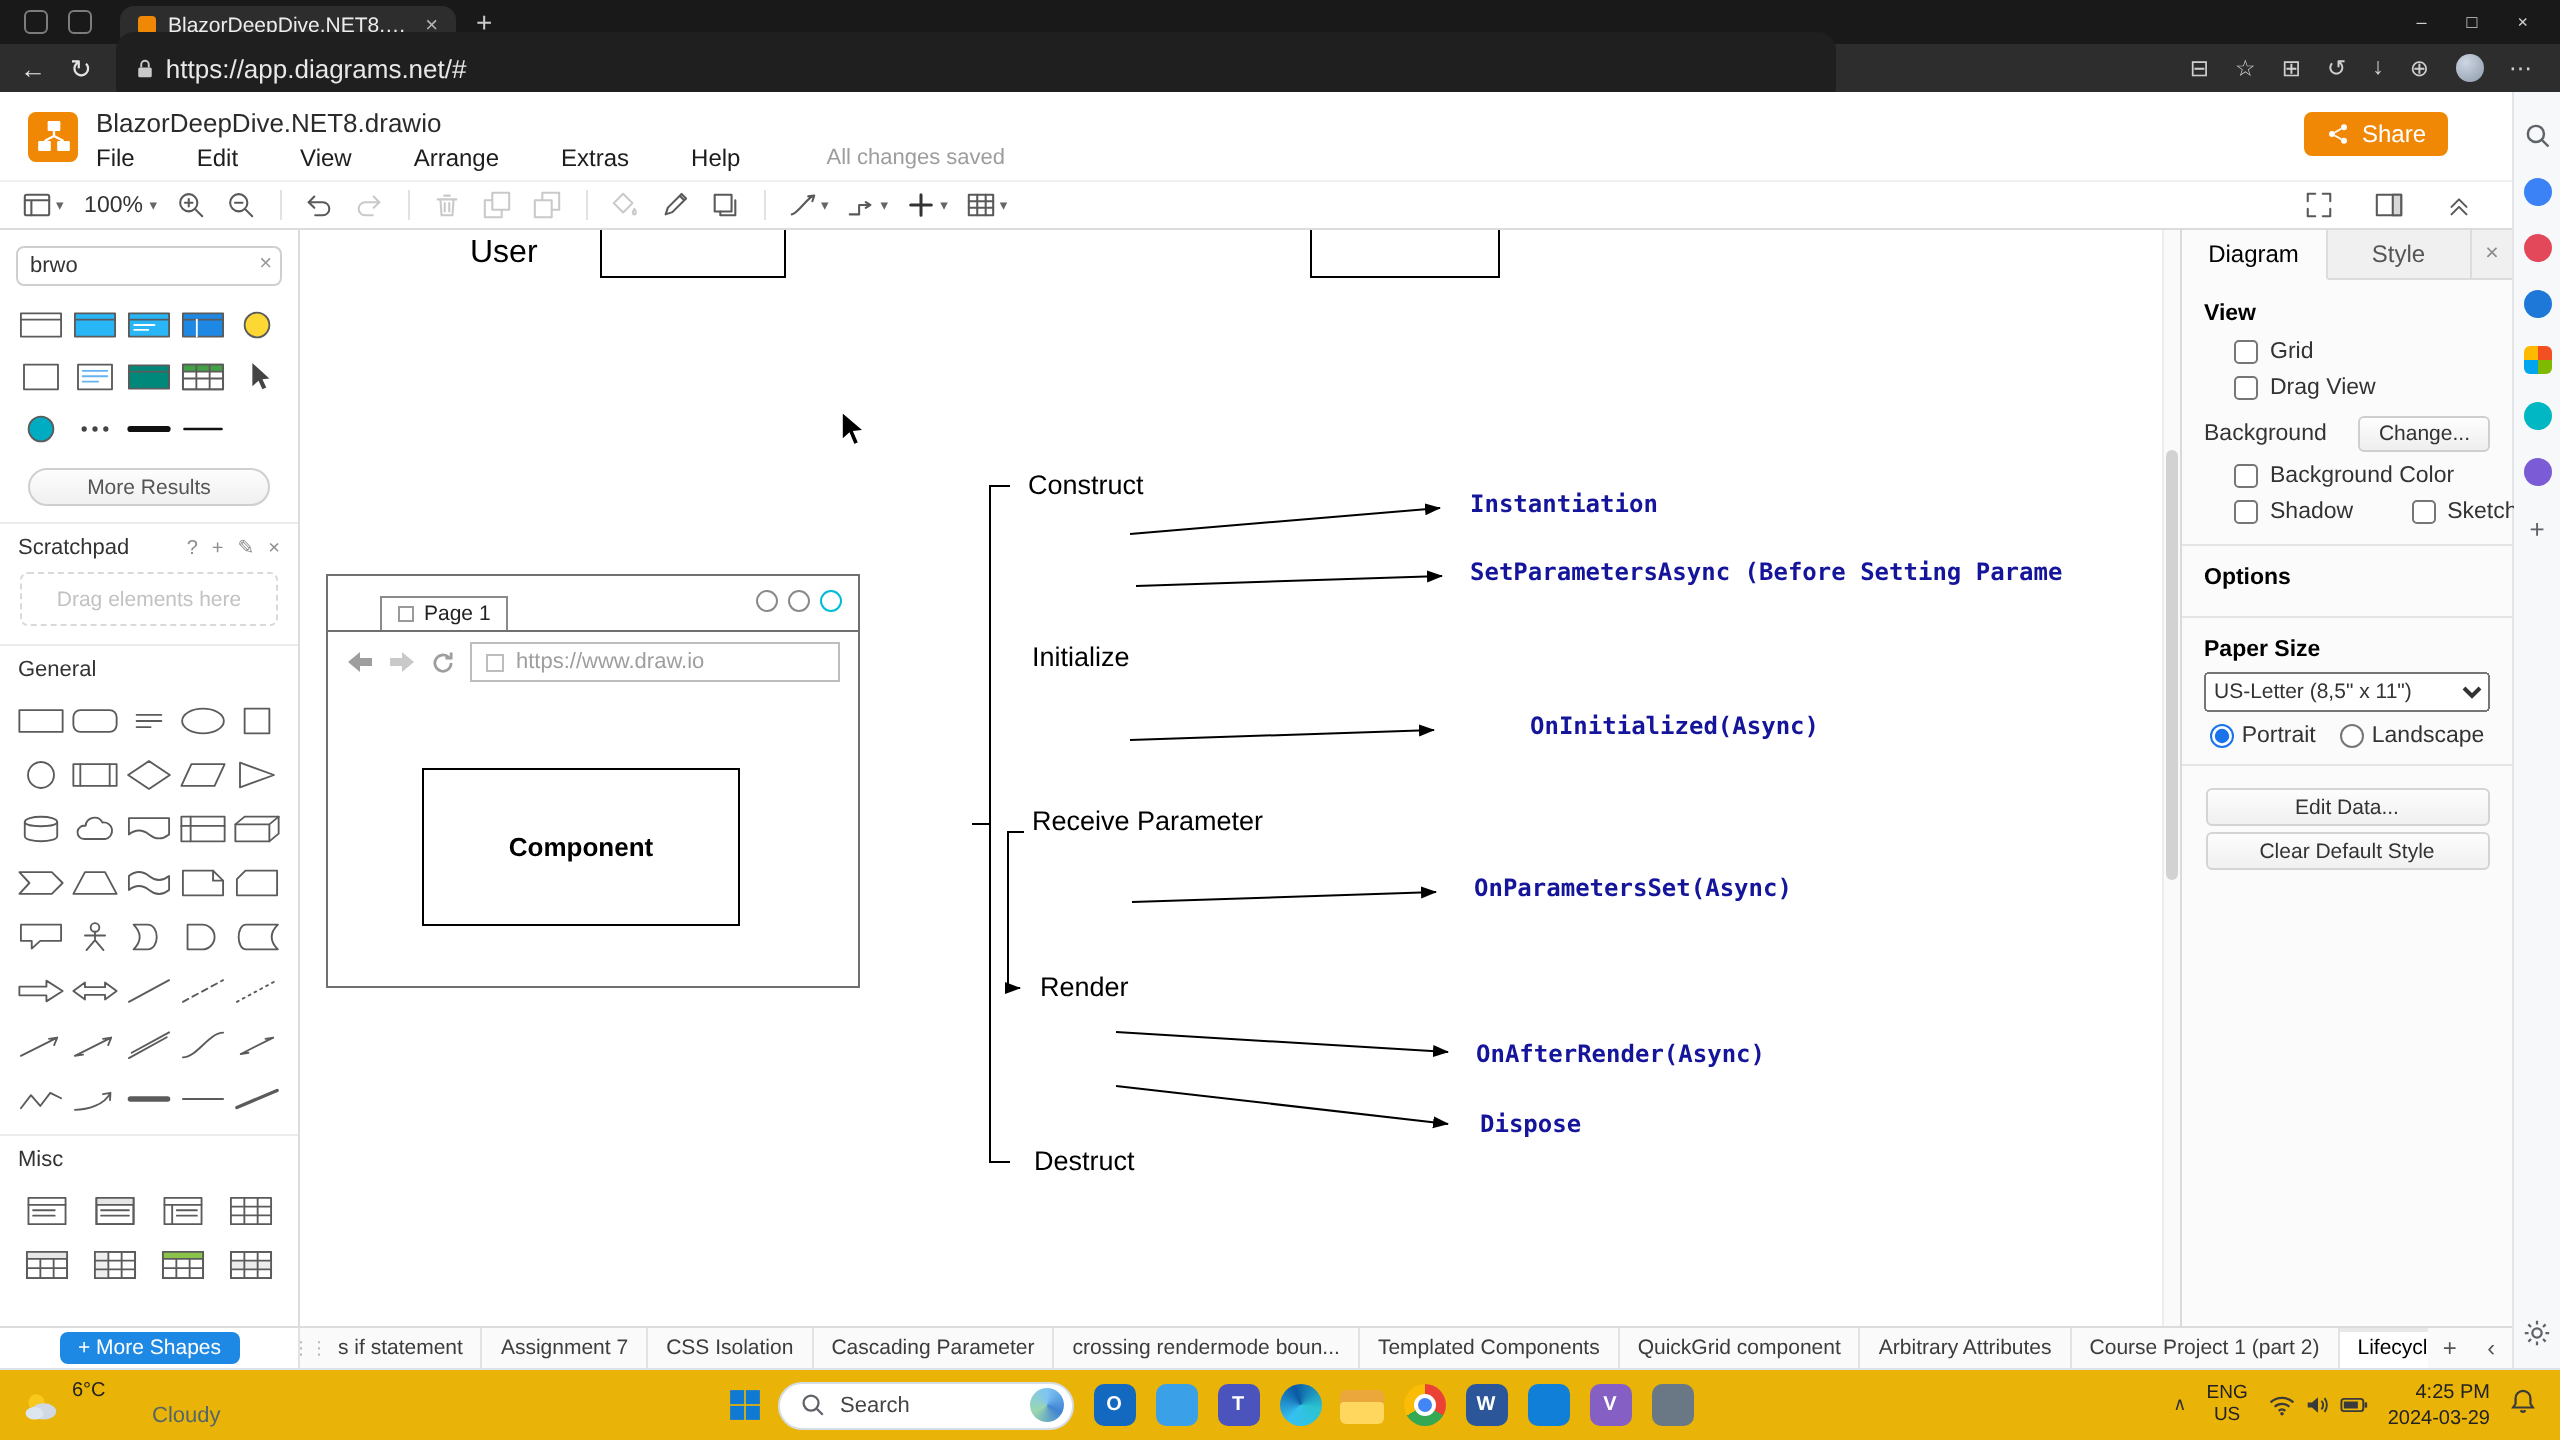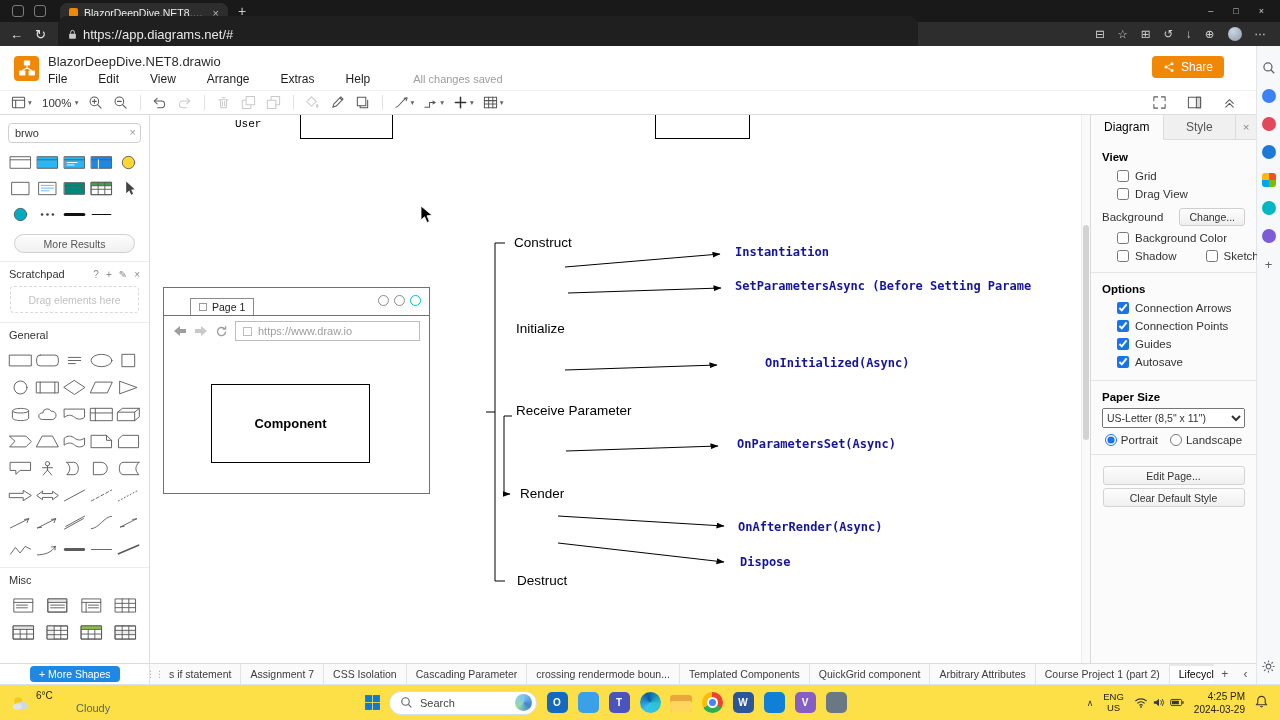--- a/index.html
+++ b/index.html
@@ -64,21 +64,21 @@
   .side-section-hd{display:flex;align-items:center;padding:6px 9px 4px;color:#333;border-top:1px solid #ececec;}
   .scratch-icons{margin-left:auto;display:flex;gap:7px;color:#8c8c8c;font-size:10px;}
   .scratch-drop{margin:2px 10px 9px;border:1.5px dashed #d9d9d9;border-radius:4px;height:27px;color:#c2c2c2;display:flex;align-items:center;justify-content:center;font-size:10.5px;}
   .shapes-grid{display:grid;grid-template-columns:repeat(5,1fr);gap:6px 1px;padding:5px 7px 7px;}
   .shapes-grid.misc{grid-template-columns:repeat(4,1fr);}
 
   
   .canvas{flex:1;position:relative;overflow:hidden;background:#fff;}
   .diagram-svg{position:absolute;left:0;top:0;pointer-events:none;}
   .cut-rect{position:absolute;border:1px solid #000;background:#fff;}
-  .user-label{position:absolute;left:85px;top:3px;font-size:11px;color:#000;font-family:Liberation Mono, monospace;}
+  .user-label{position:absolute;left:85px;top:3px;font-size:16px;color:#000;}
   .stage-label{position:absolute;font-size:13.5px;color:#000;white-space:nowrap;}
   .method-label{position:absolute;font-family:"DejaVu Sans Mono","Liberation Mono",monospace;font-weight:bold;font-size:12px;white-space:nowrap;}
   .mockup{position:absolute;left:13px;top:172px;width:267px;height:207px;border:1.4px solid #707070;background:#fff;}
   .mockup-header{height:28px;border-bottom:1.4px solid #707070;position:relative;display:flex;align-items:flex-end;}
   .mockup-tab{margin-left:26px;height:17px;border:1.2px solid #8b8b8b;border-bottom:none;display:flex;align-items:center;gap:5px;padding:0 8px;font-size:10.5px;color:#222;}
   .tab-fav{width:8px;height:8px;border:1.2px solid #9a9a9a;display:inline-block;}
   .mockup-dots{position:absolute;right:8px;top:7px;display:flex;gap:5px;}
   .mdot{width:11px;height:11px;border-radius:50%;border:1.6px solid #8a8a8a;}
   .mdot.teal{border-color:#00BCD4;}
   .mockup-nav{height:30px;display:flex;align-items:center;gap:7px;padding:0 9px;}
@@ -113,21 +113,21 @@
   .page-tabs{height:21px;border-top:1px solid #dcdcdc;background:#fafafa;display:flex;align-items:stretch;font-size:10.5px;color:#3c3c3c;}
   .pt-left{width:150px;flex:none;display:flex;align-items:center;padding-left:30px;border-right:1px solid #e2e2e2;background:#fff;}
   .more-shapes-btn{background:#1e88e5;color:#fff;font-size:10.5px;border-radius:4px;padding:2px 9px;white-space:nowrap;}
   .pt-handle{width:10px;display:flex;align-items:center;justify-content:center;color:#b7b7b7;font-size:9px;}
   .pt-tabs{display:flex;overflow:hidden;}
   .pt-tab{display:flex;align-items:center;padding:0 9px;border-right:1px solid #e3e3e3;white-space:nowrap;}
   .pt-tab.active{background:#fff;color:#000;box-shadow:inset 0 2px 0 #e8e8e8;}
   .pt-plus,.pt-back{width:22px;display:flex;align-items:center;justify-content:center;color:#555;font-size:12px;}
 
   
-  .taskbar{height:36px;background:#fde047;border-top:1px solid #dbe2ec;display:flex;align-items:center;position:relative;gap:37px;}
+  .taskbar{height:36px;background:#eab308;border-top:1px solid #dbe2ec;display:flex;align-items:center;position:relative;gap:37px;}
   .weather{display:flex;align-items:center;gap:6px;padding-left:10px;width:150px;}
   .weather-text{font-size:10px;line-height:1.2;color:#222;}
   .weather-text .cond{font-size:11px;color:#566;margin-left:40px;}
   .tb-center{position:absolute;left:364px;display:flex;align-items:center;gap:8px;height:100%;}
   .start-btn{display:flex;align-items:center;}
   .search-pill{width:148px;height:24px;background:#fff;border:1px solid #d5dde8;border-radius:12px;display:flex;align-items:center;gap:7px;padding:0 4px 0 10px;color:#444;font-size:11px;}
   .pill-img{margin-left:auto;width:17px;height:17px;border-radius:50%;background:conic-gradient(#7fc4f4,#3f83d2,#9ad7b0,#7fc4f4);}
   .tb-apps{display:flex;gap:7px;align-items:center;}
   .tb-app{width:24px;height:24px;border-radius:4px;display:flex;align-items:center;justify-content:center;}
   .app-sq{width:21px;height:21px;border-radius:5px;color:#fff;font-size:10px;font-weight:bold;display:flex;align-items:center;justify-content:center;}
@@ -828,54 +828,36 @@
                   <input type="checkbox" style="">
                   <span>Shadow</span>
                 </label>
                 <label class="chk-row">
                   <input type="checkbox" style="">
                   <span>Sketch</span>
                 </label>
               </div>
             <div class="panel-divider"></div>
             <div class="panel-sec-title">Options</div>
-            <div id="option-checks">
-                <label class="chk-row">
-                  <input type="checkbox" checked="" style="">
-                  <span>Connection Arrows</span>
-                </label>
-                <label class="chk-row">
-                  <input type="checkbox" checked="" style="">
-                  <span>Connection Points</span>
-                </label>
-                <label class="chk-row">
-                  <input type="checkbox" checked="" style="">
-                  <span>Guides</span>
-                </label>
-                <label class="chk-row">
-                  <input type="checkbox" checked="" style="">
-                  <span>Autosave</span>
-                </label>
-              </div>
             <div class="panel-divider"></div>
             <div class="panel-sec-title">Paper Size</div>
             <select class="paper" id="paper-select"><option>US-Letter (8,5" x 11")</option></select>
             <div class="radio-row" id="orient-row">
                 <label class="radio-item">
                   <input type="radio" name="orient" checked="" style="">
                   <span>Portrait</span>
                 </label>
                 <label class="radio-item">
                   <input type="radio" name="orient" style="">
                   <span>Landscape</span>
                 </label>
               </div>
             <div class="panel-divider"></div>
             <div id="panel-buttons">
-                <button class="panel-btn">Edit Page...</button>
+                <button class="panel-btn">Edit Data...</button>
                 <button class="panel-btn">Clear Default Style</button>
               </div>
           </div>
         </div>
       </div>
 
       <div class="page-tabs">
         <div class="pt-left">
           <div class="more-shapes-btn">+ More Shapes</div>
         </div>

